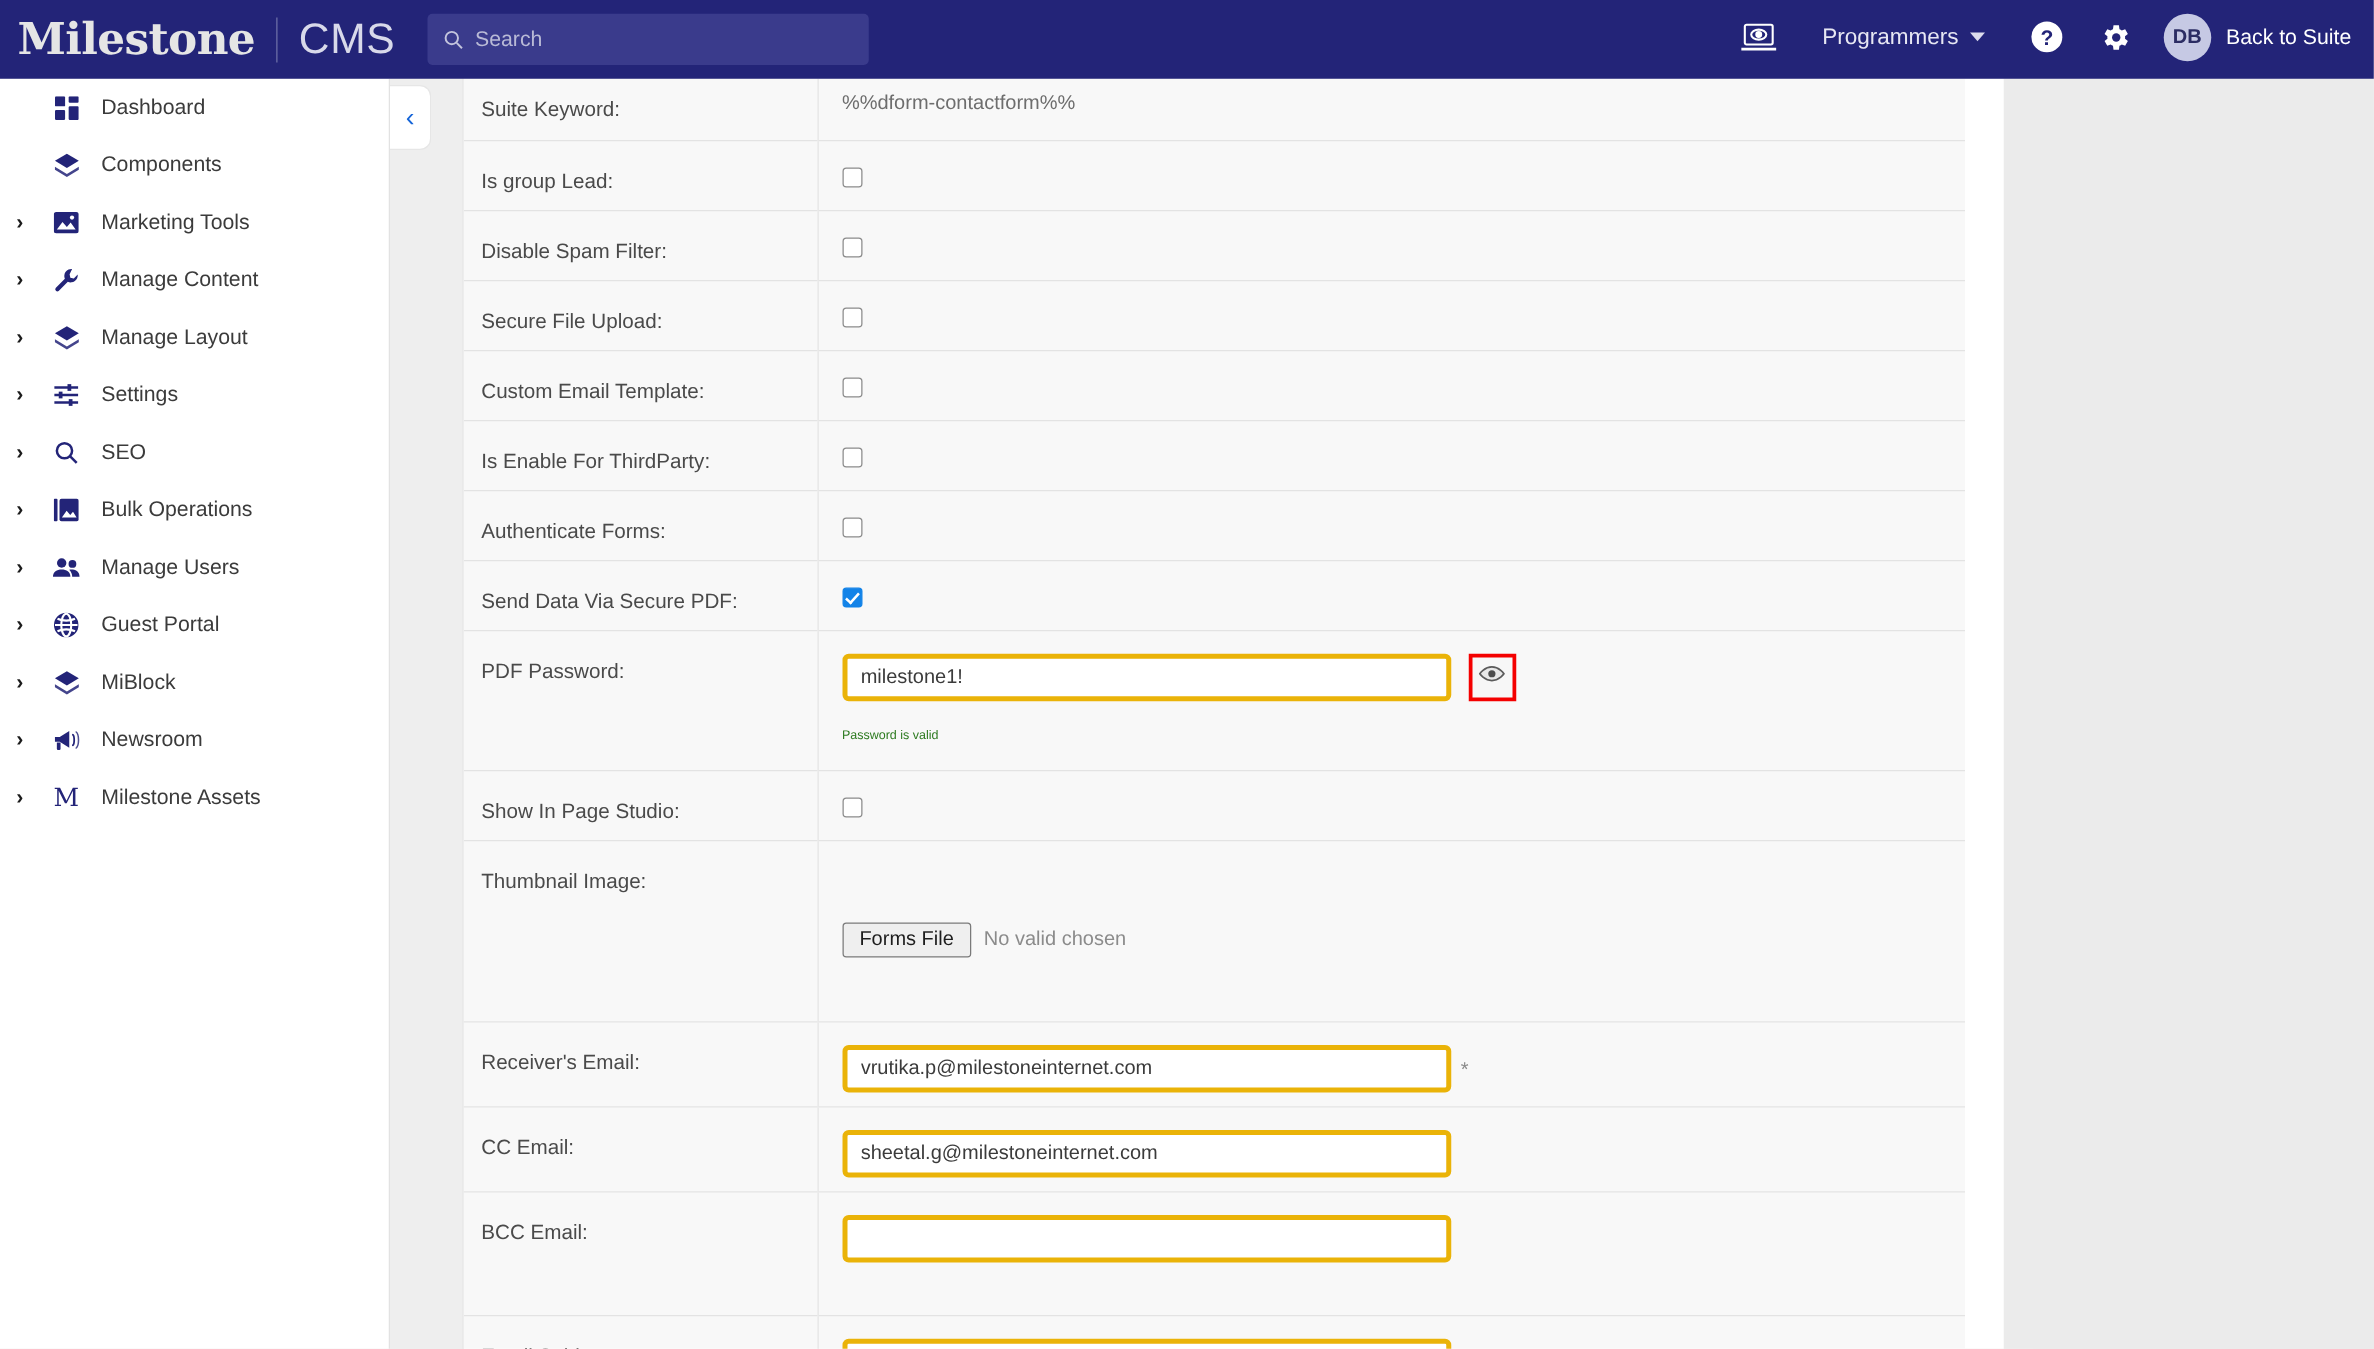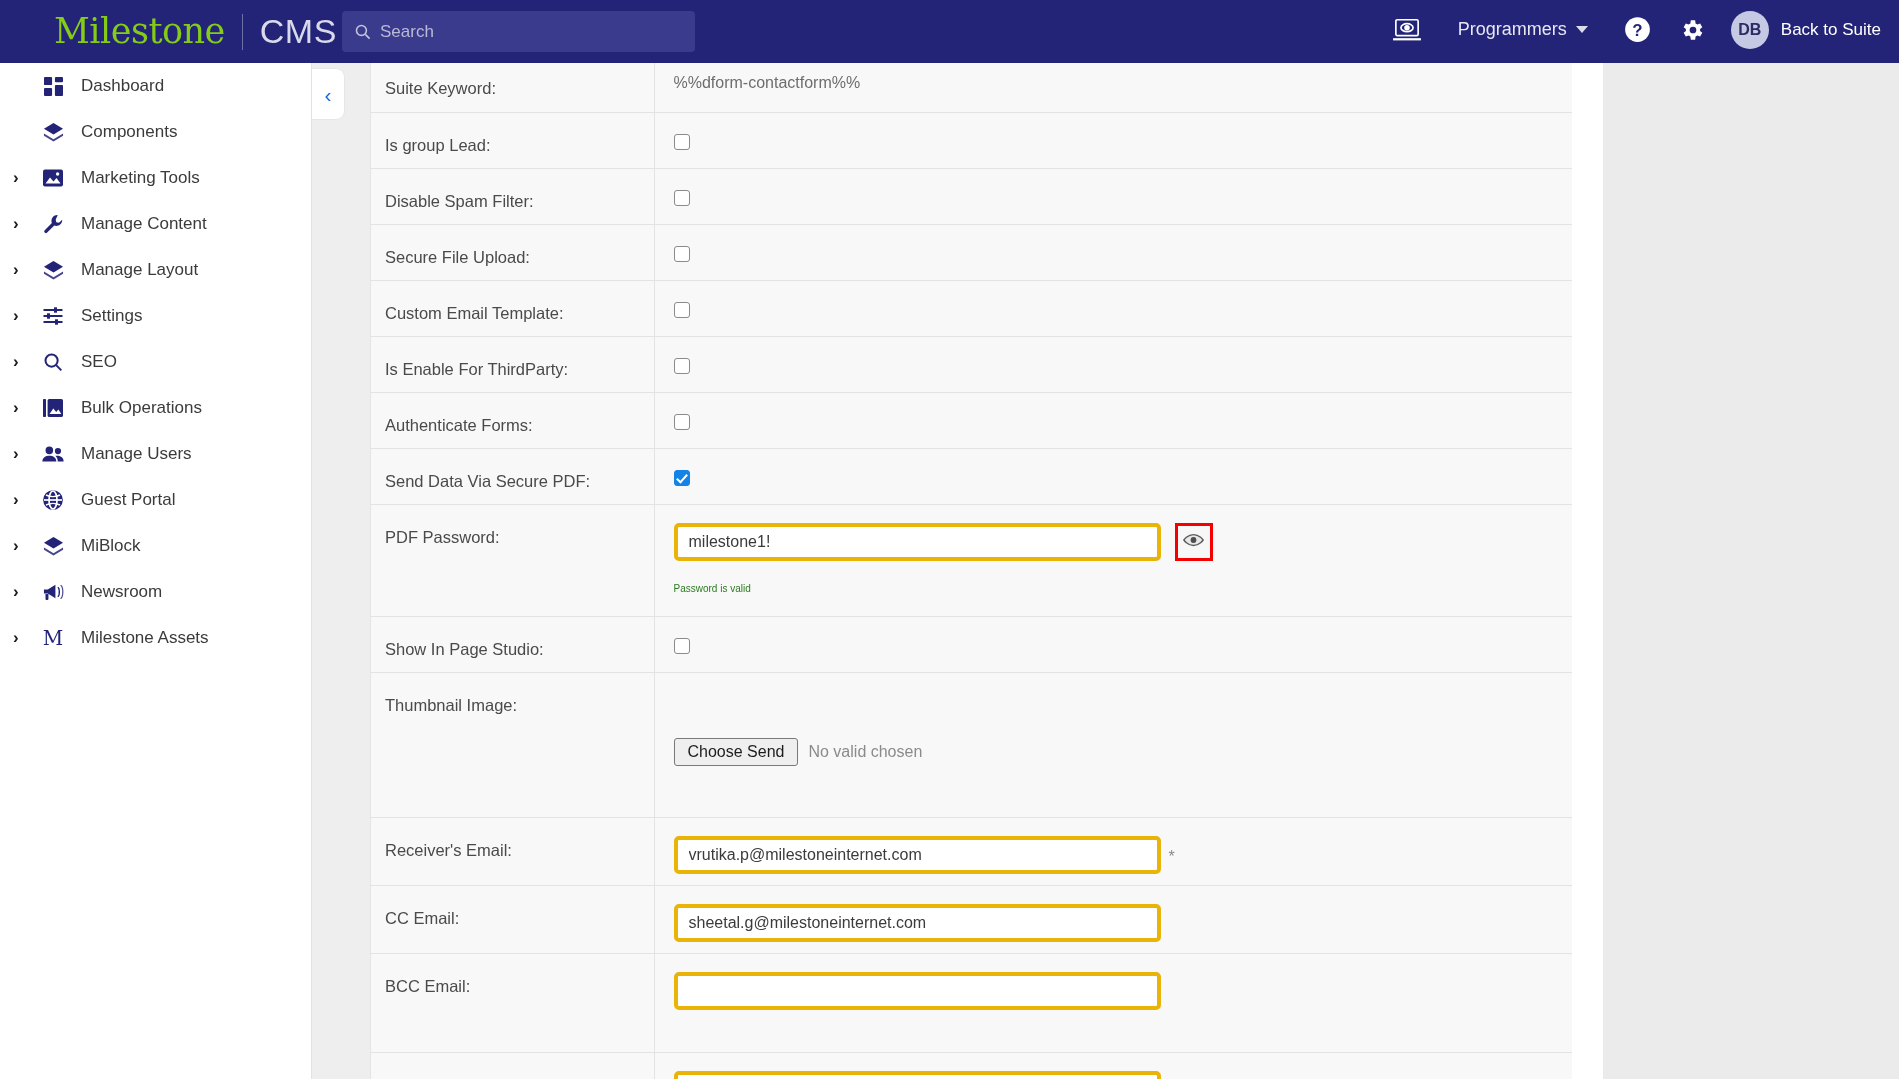--- a/index.html
+++ b/index.html
@@ -13,27 +13,26 @@
   
   .topbar {
     position: absolute; top: 0; left: 0;
     width: 1899px; height: 63px;
     background: #232478;
     display: flex; align-items: center;
     z-index: 50;
   }
   .brand { display: flex; align-items: center; padding-left: 14px; }
   .brand-logo {
-    color: #84cc16;
+    color: #e5e5e5;
     font-family: "DejaVu Serif", serif;
     font-size: 35px;
-    font-weight: 400;
+    font-weight: 700;
     letter-spacing: -0.5px;
     line-height: 1;
-    margin-left: 40px;
   }
   .brand-divider {
     width: 1px; height: 36px; background: #6f70a8; margin: 0 17px;
   }
   .brand-sub {
     color: #d8d9ea; font-size: 34px; letter-spacing: 0.5px;
   }
 
   .search-wrap {
     position: absolute; left: 342px; top: 11px;
@@ -538,21 +537,21 @@
       <td class="cell-label">Show In Page Studio:</td>
       <td class="cell-value">
         <input type="checkbox" class="cb" style="">
       </td>
     </tr>
 
     <tr class="row-h-thumb">
       <td class="cell-label">Thumbnail Image:</td>
       <td class="cell-value">
         <div class="filerow">
-          <button class="choose-btn">Choose Send</button>
+          <button class="choose-btn">Forms File</button>
           <span class="nofile">No valid chosen</span>
         </div>
       </td>
     </tr>
 
     <tr class="row-h-input">
       <td class="cell-label">Receiver's Email:</td>
       <td class="cell-value">
         <div class="field-line">
           <input type="text" class="txtin" value="vrutika.p@milestoneinternet.com" style="">

